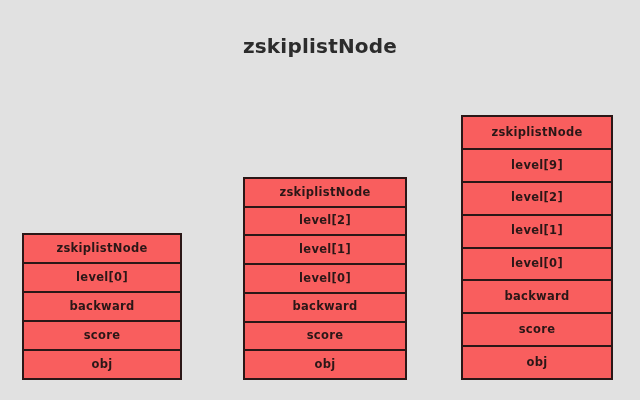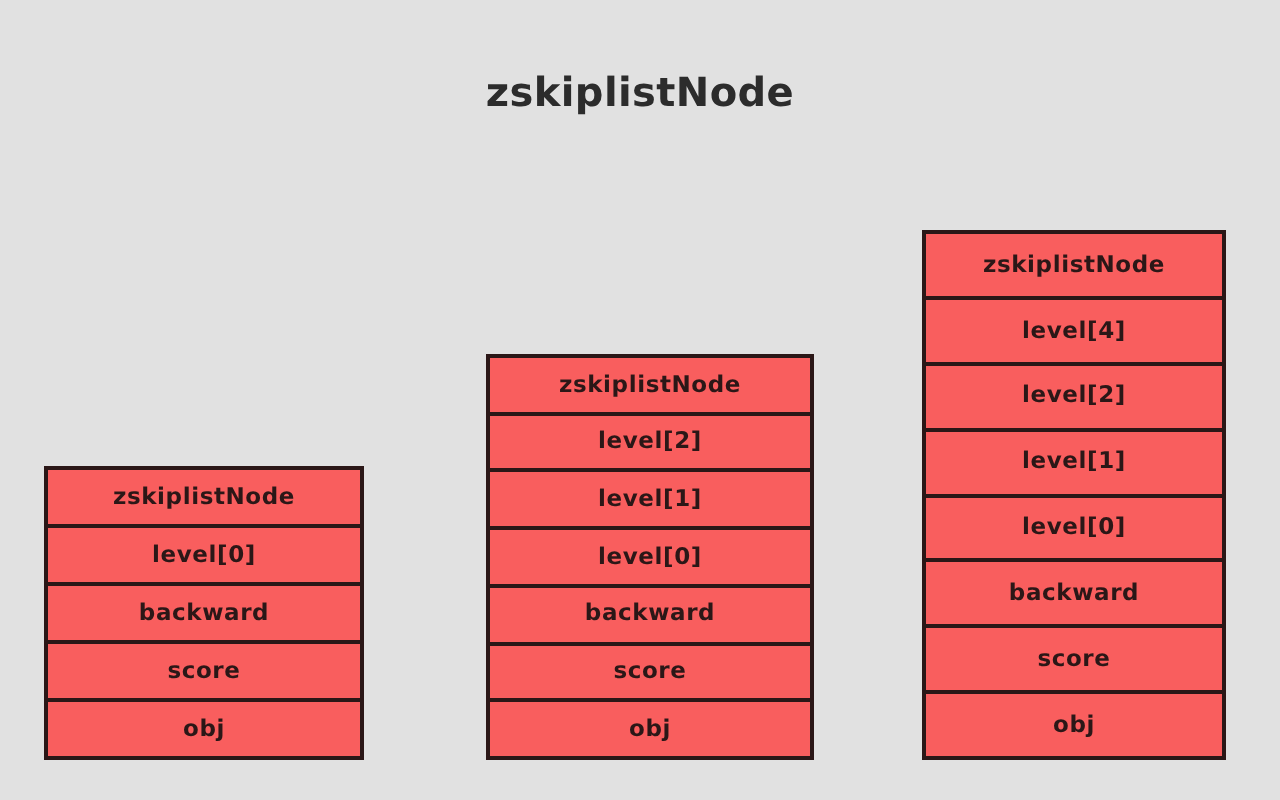--- a/index.html
+++ b/index.html
@@ -80,21 +80,21 @@
     <div class="node-cell">level[2]</div>
     <div class="node-cell">level[1]</div>
     <div class="node-cell">level[0]</div>
     <div class="node-cell">backward</div>
     <div class="node-cell">score</div>
     <div class="node-cell">obj</div>
   </div>
 
   <div class="node-column col-2">
     <div class="node-cell">zskiplistNode</div>
-    <div class="node-cell">level[4]</div>
+    <div class="node-cell">level[9]</div>
     <div class="node-cell">level[2]</div>
     <div class="node-cell">level[1]</div>
     <div class="node-cell">level[0]</div>
     <div class="node-cell">backward</div>
     <div class="node-cell">score</div>
     <div class="node-cell">obj</div>
   </div>
 
 </div>
 

